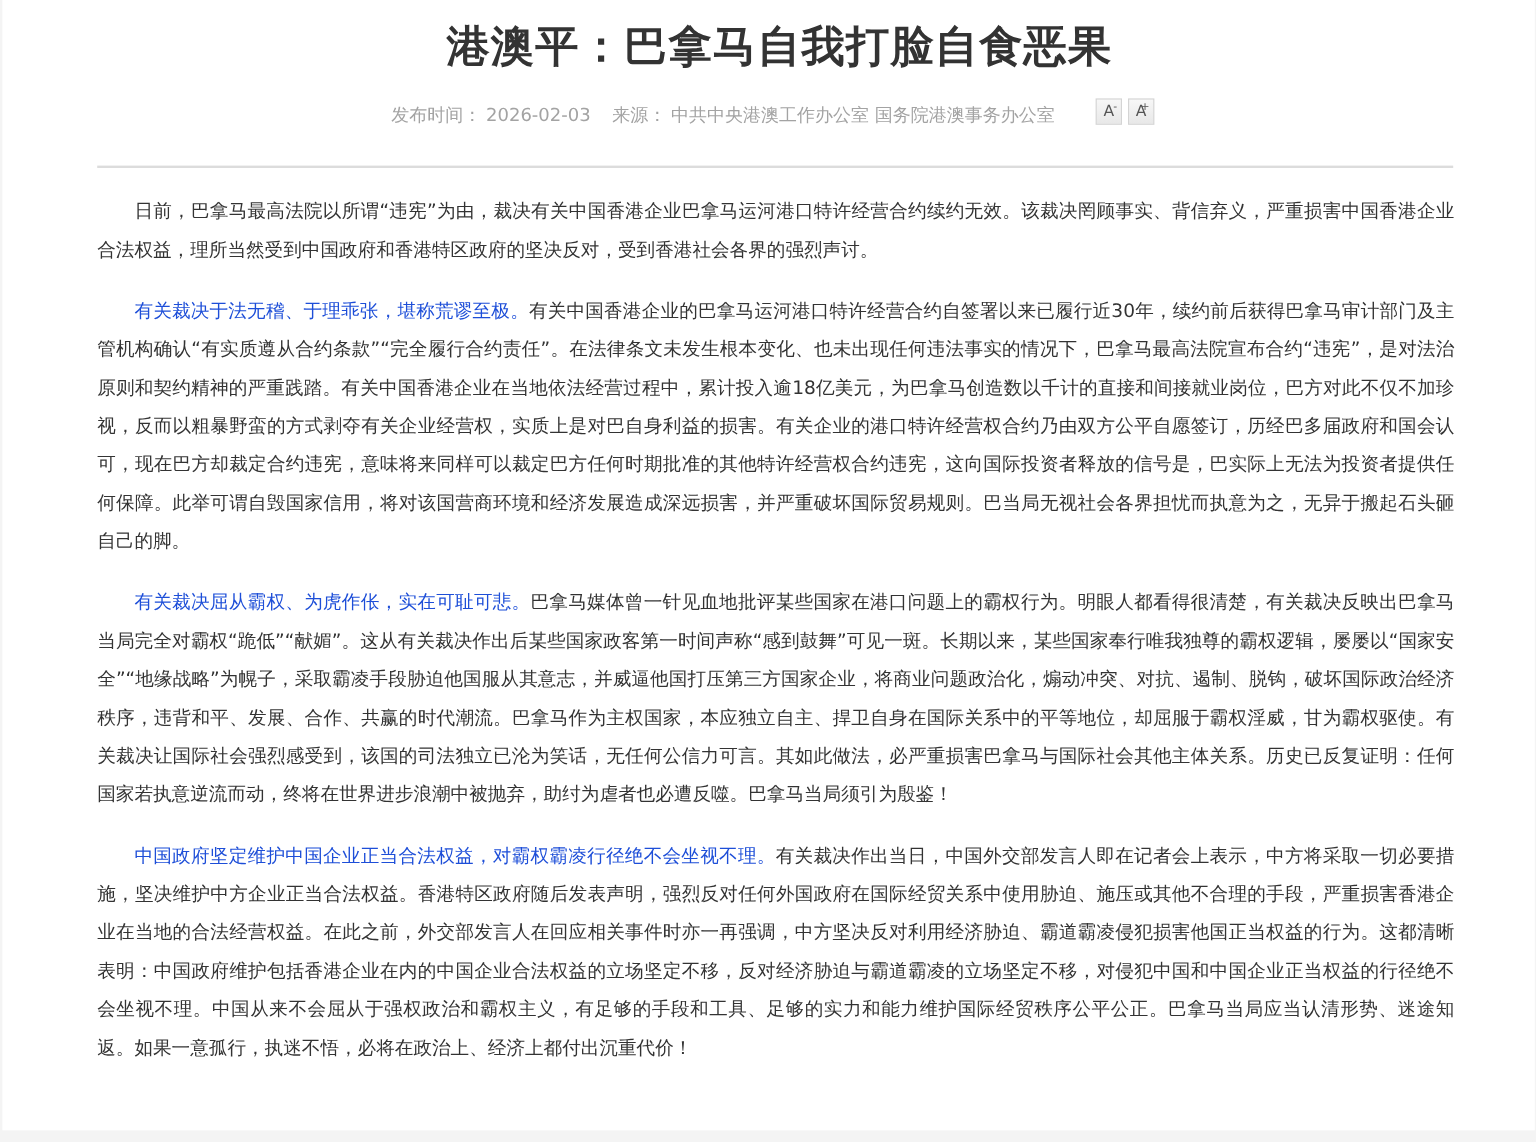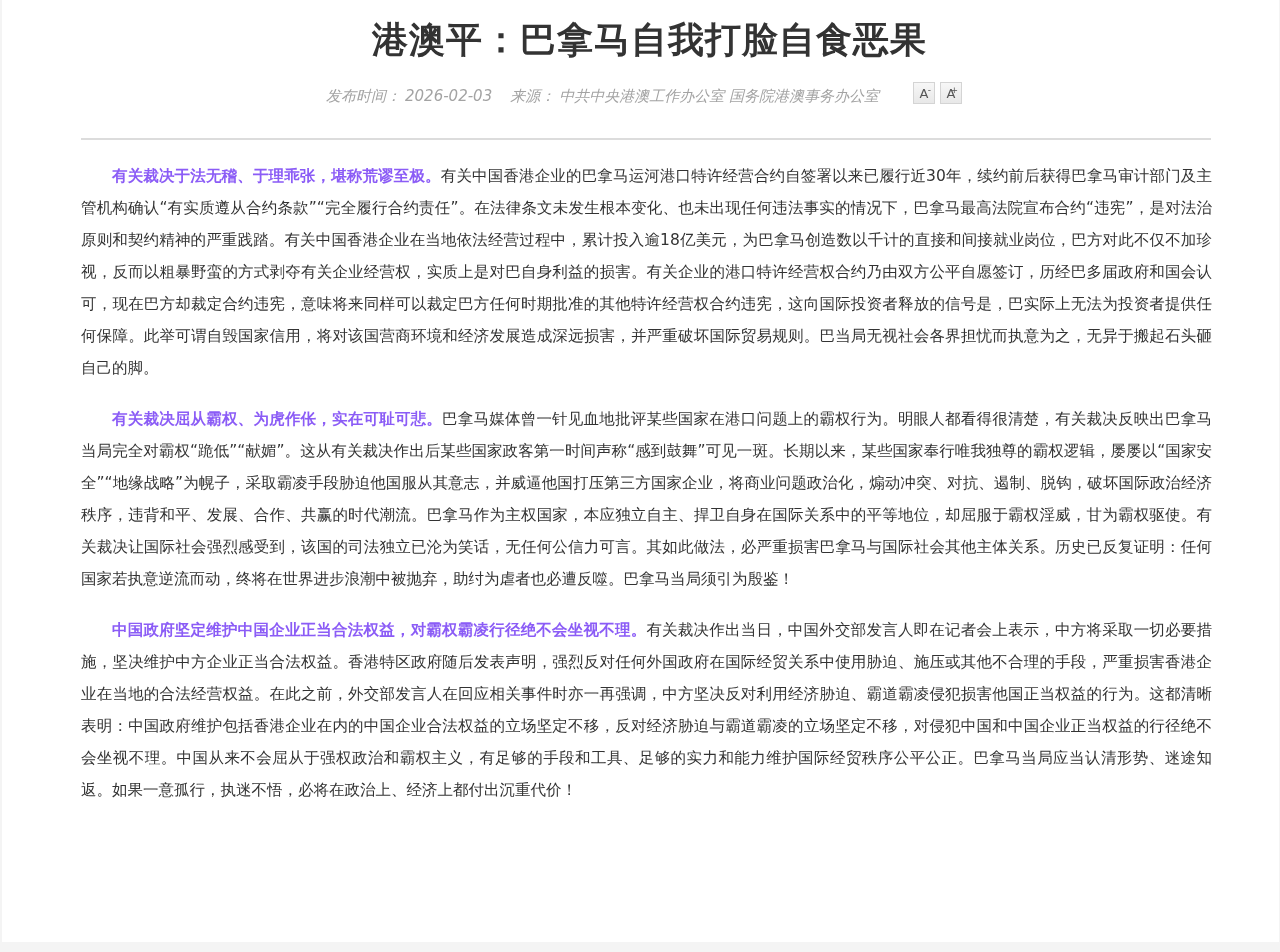--- a/index.html
+++ b/index.html
@@ -37,21 +37,20 @@
     .meta {
       position: absolute;
       left: 0;
       top: 82px;
       width: 1275px;
       text-align: center;
       font-size: 15px;
       color: #a3a3a3;
       line-height: 28px;
       white-space: nowrap;
-      font-style: italic;
     }
     .meta .seg { margin-right: 18px; }
     .meta .label { }
     .meta .value { margin-left: 4px; }
     .font-btns {
       position: absolute;
       left: 911px;
       top: 82px;
       display: flex;
       gap: 5px;
@@ -85,21 +84,21 @@
       width: 1131px;
       color: #333333;
       font-size: 15.5px;
       line-height: 32px;
       text-align: justify;
     }
     .article p {
       margin: 0 0 19px 0;
       text-indent: 2em;
     }
-    .article strong { font-weight: bold; color: #8b5cf6; }
+    .article strong { font-weight: normal; color: #1d4ed8; }
   </style>
 </head>
 <body>
 
 <div class="page">
 
   <h1 class="title">港澳平：巴拿马自我打脸自食恶果</h1>
 
   <div class="meta">
     <span class="seg"><span class="label">发布时间：</span><span class="value">2026-02-03</span></span><span class="seg"><span class="label">来源：</span><span class="value">中共中央港澳工作办公室 国务院港澳事务办公室</span></span><span style="display:inline-block;width:56px"></span>
@@ -110,18 +109,19 @@
       <span>A</span><sup>-</sup>
     </div>
     <div class="font-btn">
       <span>A</span><sup>+</sup>
     </div>
   </div>
 
   <div class="divider"></div>
 
   <div class="article">
+    <p><span>日前，巴拿马最高法院以所谓“违宪”为由，裁决有关中国香港企业巴拿马运河港口特许经营合约续约无效。该裁决罔顾事实、背信弃义，严重损害中国香港企业合法权益，理所当然受到中国政府和香港特区政府的坚决反对，受到香港社会各界的强烈声讨。</span></p>
     <p><strong>有关裁决于法无稽、于理乖张，堪称荒谬至极。</strong><span>有关中国香港企业的巴拿马运河港口特许经营合约自签署以来已履行近30年，续约前后获得巴拿马审计部门及主管机构确认“有实质遵从合约条款”“完全履行合约责任”。在法律条文未发生根本变化、也未出现任何违法事实的情况下，巴拿马最高法院宣布合约“违宪”，是对法治原则和契约精神的严重践踏。有关中国香港企业在当地依法经营过程中，累计投入逾18亿美元，为巴拿马创造数以千计的直接和间接就业岗位，巴方对此不仅不加珍视，反而以粗暴野蛮的方式剥夺有关企业经营权，实质上是对巴自身利益的损害。有关企业的港口特许经营权合约乃由双方公平自愿签订，历经巴多届政府和国会认可，现在巴方却裁定合约违宪，意味将来同样可以裁定巴方任何时期批准的其他特许经营权合约违宪，这向国际投资者释放的信号是，巴实际上无法为投资者提供任何保障。此举可谓自毁国家信用，将对该国营商环境和经济发展造成深远损害，并严重破坏国际贸易规则。巴当局无视社会各界担忧而执意为之，无异于搬起石头砸自己的脚。</span></p>
     <p><strong>有关裁决屈从霸权、为虎作伥，实在可耻可悲。</strong><span>巴拿马媒体曾一针见血地批评某些国家在港口问题上的霸权行为。明眼人都看得很清楚，有关裁决反映出巴拿马当局完全对霸权“跪低”“献媚”。这从有关裁决作出后某些国家政客第一时间声称“感到鼓舞”可见一斑。长期以来，某些国家奉行唯我独尊的霸权逻辑，屡屡以“国家安全”“地缘战略”为幌子，采取霸凌手段胁迫他国服从其意志，并威逼他国打压第三方国家企业，将商业问题政治化，煽动冲突、对抗、遏制、脱钩，破坏国际政治经济秩序，违背和平、发展、合作、共赢的时代潮流。巴拿马作为主权国家，本应独立自主、捍卫自身在国际关系中的平等地位，却屈服于霸权淫威，甘为霸权驱使。有关裁决让国际社会强烈感受到，该国的司法独立已沦为笑话，无任何公信力可言。其如此做法，必严重损害巴拿马与国际社会其他主体关系。历史已反复证明：任何国家若执意逆流而动，终将在世界进步浪潮中被抛弃，助纣为虐者也必遭反噬。巴拿马当局须引为殷鉴！</span></p>
     <p><strong>中国政府坚定维护中国企业正当合法权益，对霸权霸凌行径绝不会坐视不理。</strong><span>有关裁决作出当日，中国外交部发言人即在记者会上表示，中方将采取一切必要措施，坚决维护中方企业正当合法权益。香港特区政府随后发表声明，强烈反对任何外国政府在国际经贸关系中使用胁迫、施压或其他不合理的手段，严重损害香港企业在当地的合法经营权益。在此之前，外交部发言人在回应相关事件时亦一再强调，中方坚决反对利用经济胁迫、霸道霸凌侵犯损害他国正当权益的行为。这都清晰表明：中国政府维护包括香港企业在内的中国企业合法权益的立场坚定不移，反对经济胁迫与霸道霸凌的立场坚定不移，对侵犯中国和中国企业正当权益的行径绝不会坐视不理。中国从来不会屈从于强权政治和霸权主义，有足够的手段和工具、足够的实力和能力维护国际经贸秩序公平公正。巴拿马当局应当认清形势、迷途知返。如果一意孤行，执迷不悟，必将在政治上、经济上都付出沉重代价！</span></p>
   </div>
 
 </div>
 
 </body></html>

